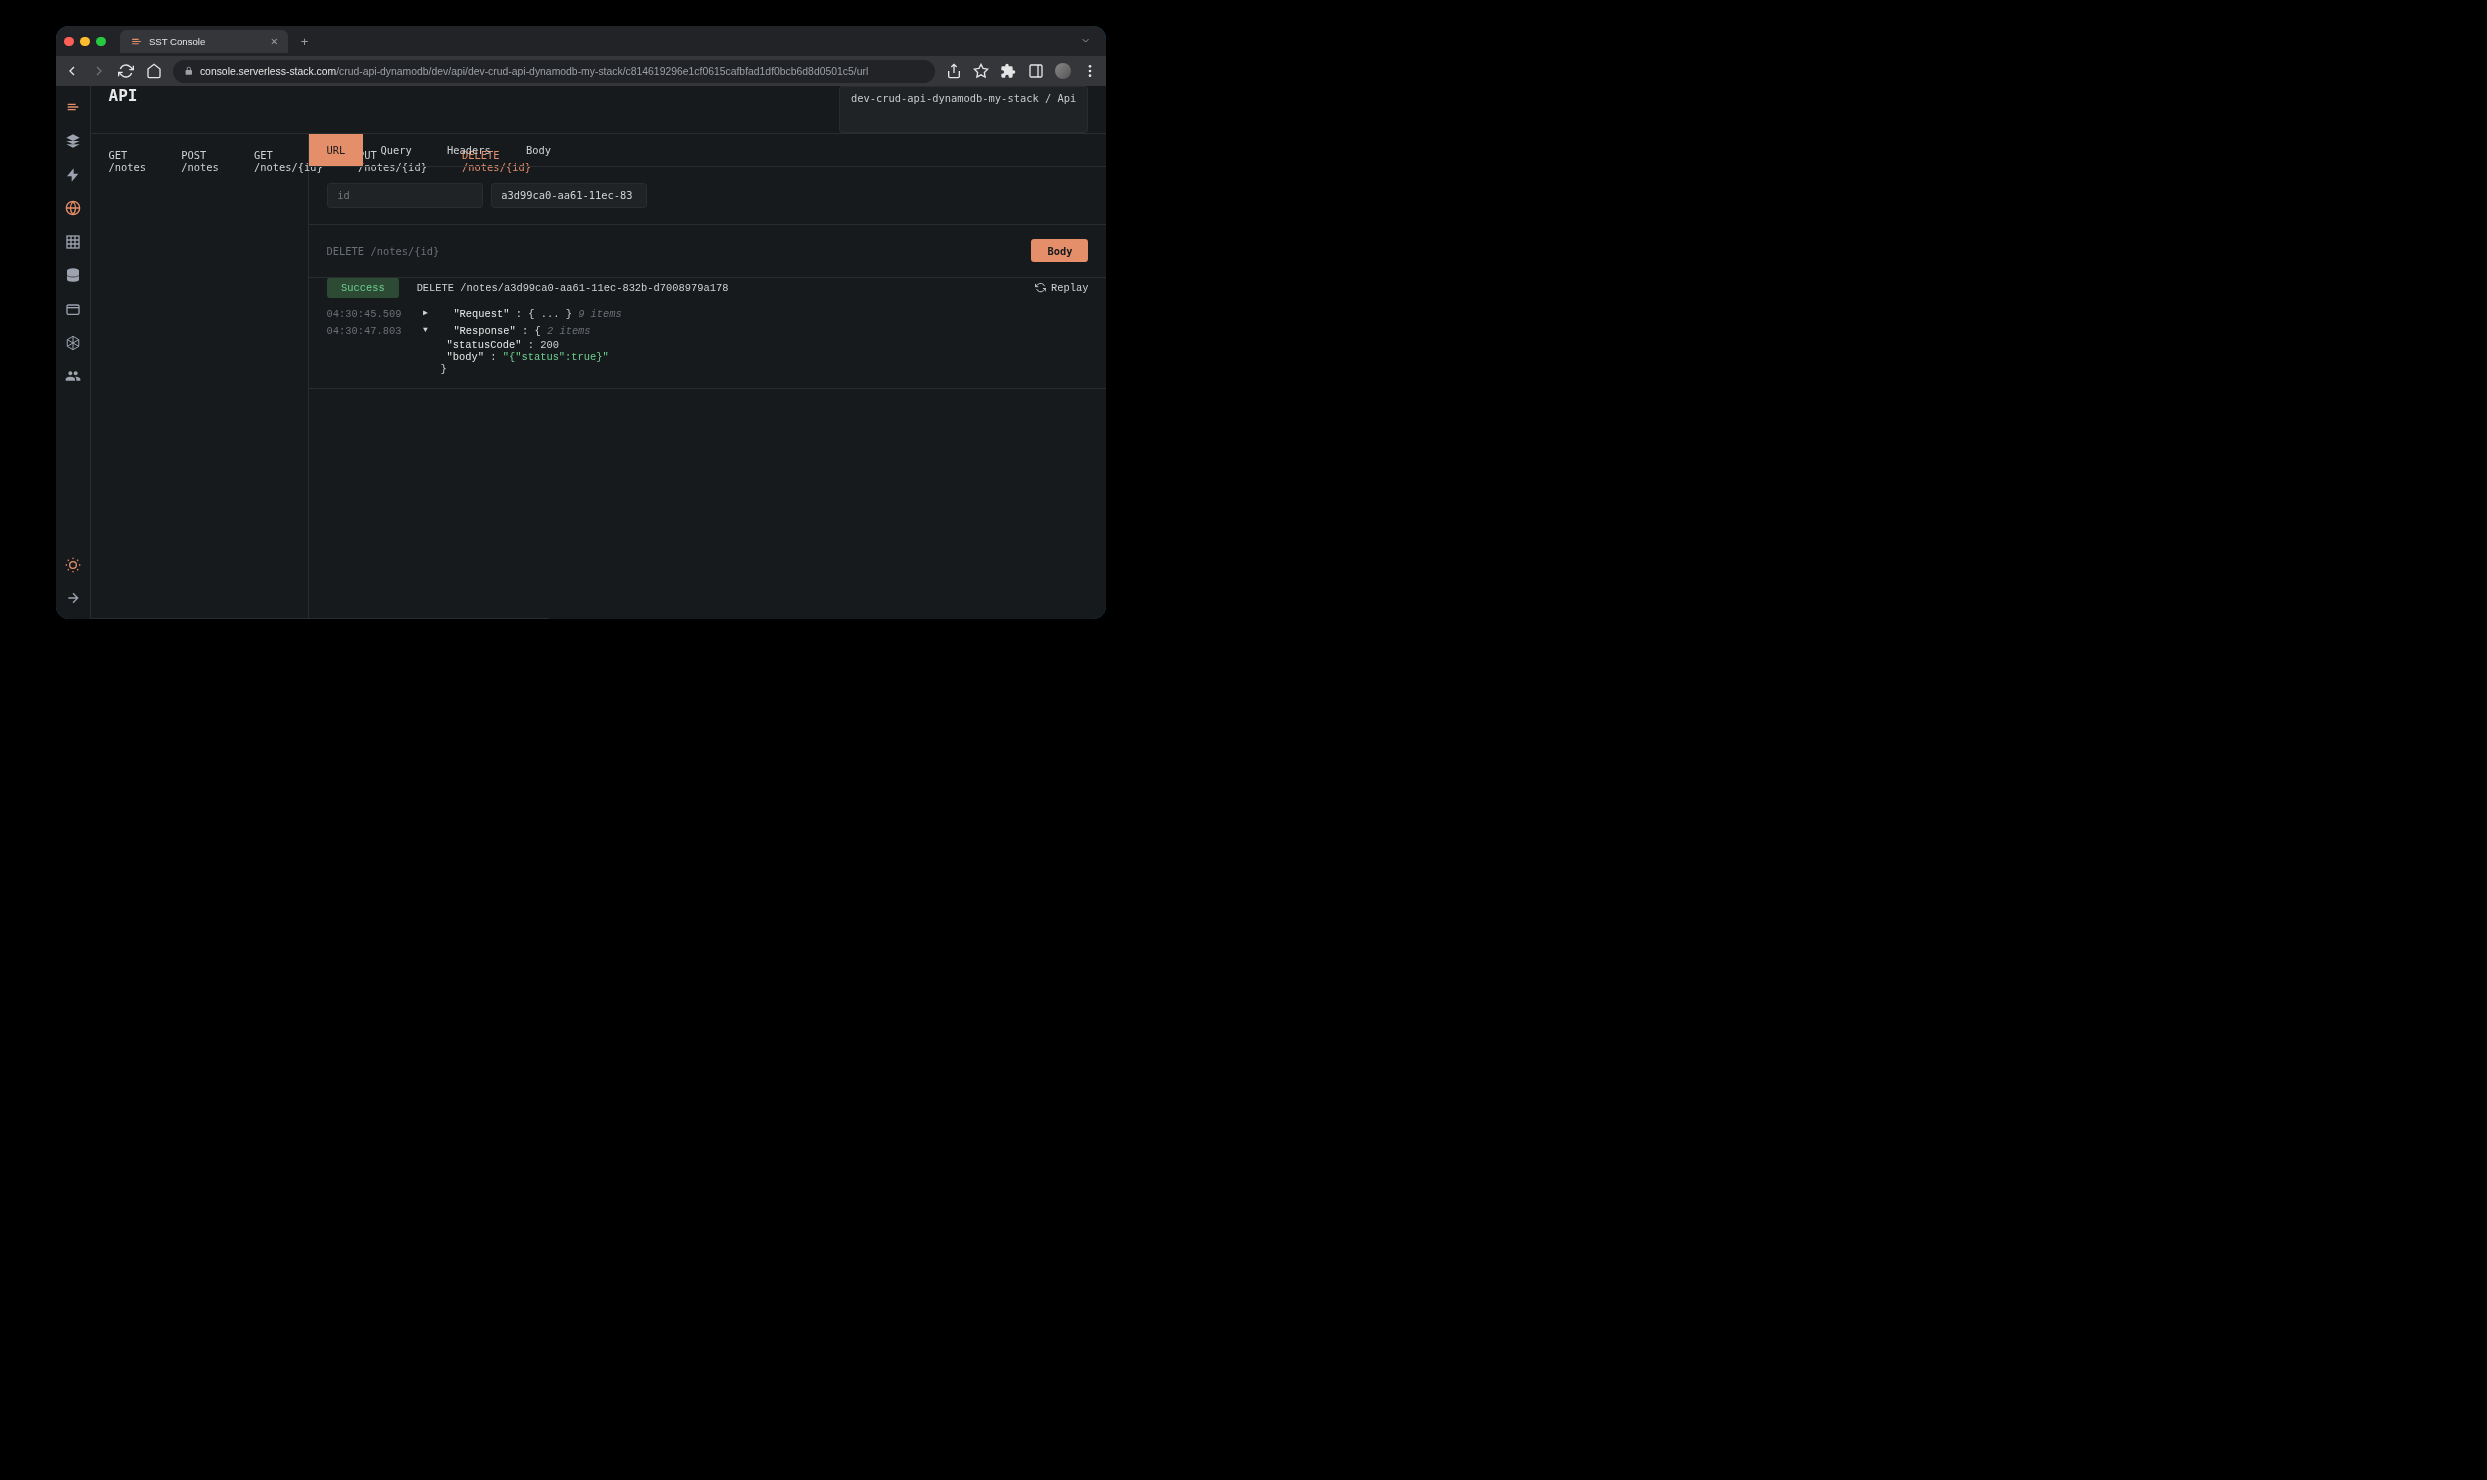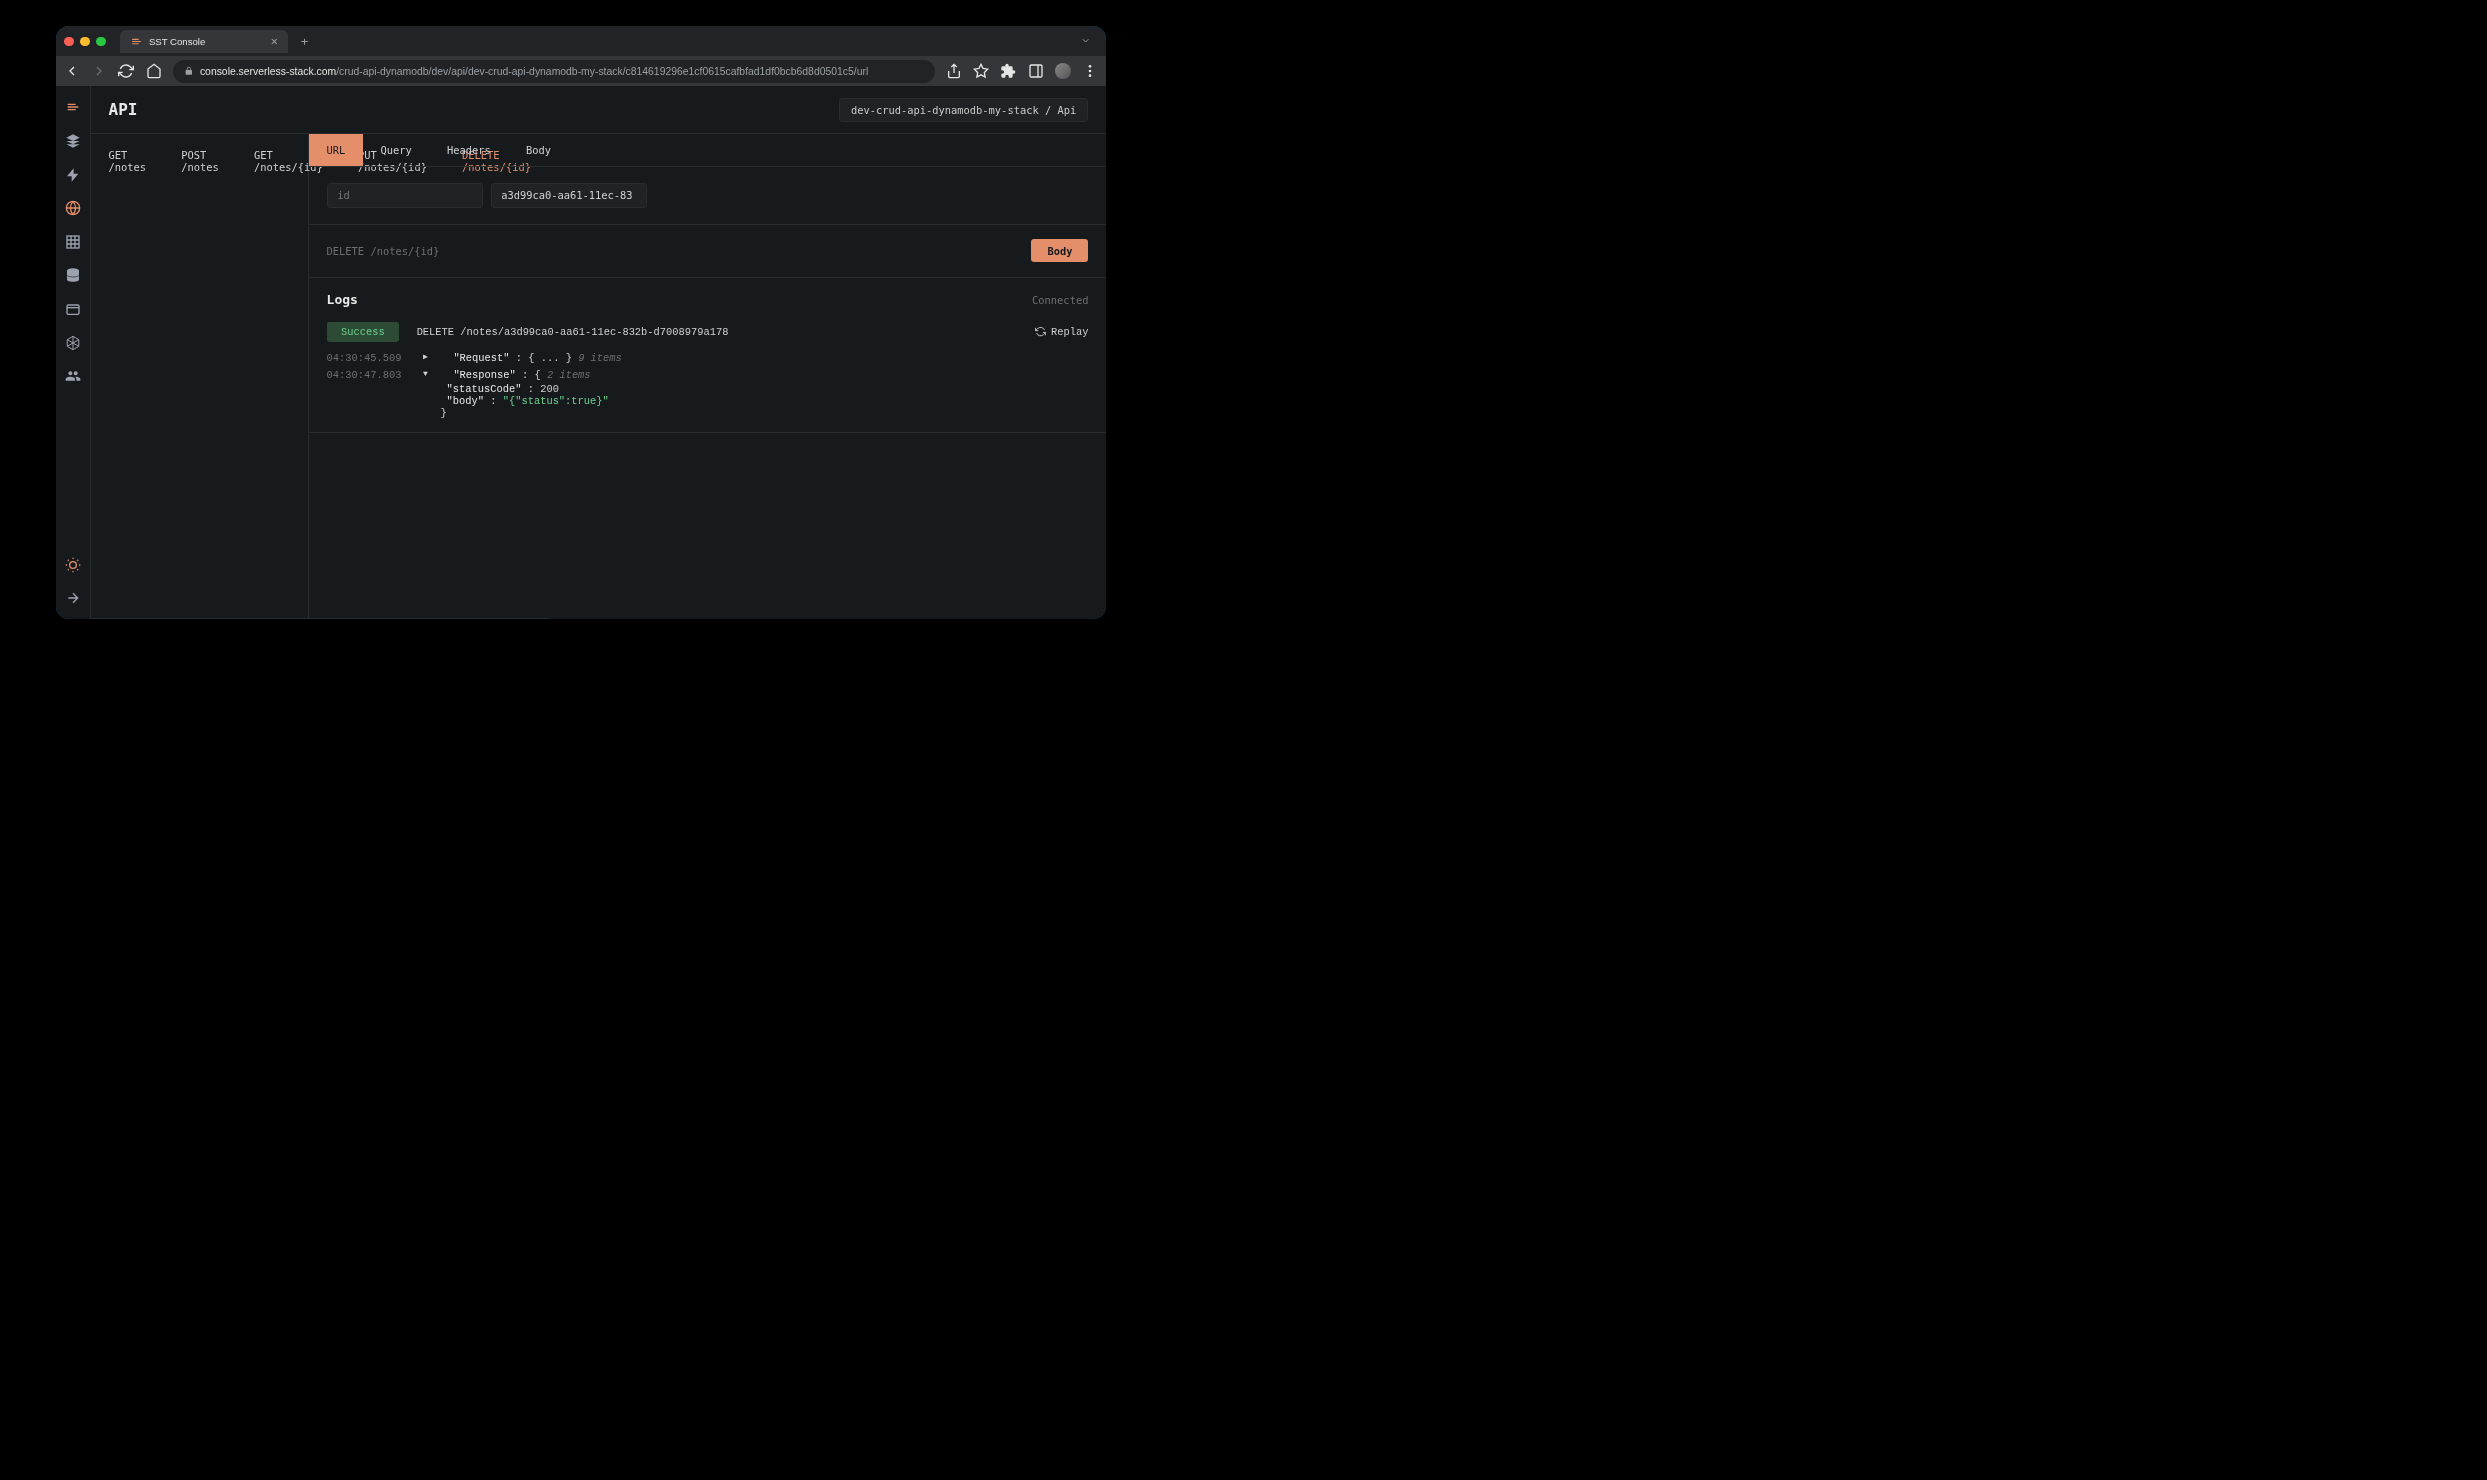--- a/index.html
+++ b/index.html
@@ -22,21 +22,21 @@
 .url-field .host{color:#e5e5e5}
 .url-field .lock{color:#9aa0a6;font-size:9.6px}
 .addr-icons{display:flex;align-items:center;gap:11.2px;color:#e5e5e5}
 .avatar{width:16px;height:16px;border-radius:50%;background:linear-gradient(135deg,#888,#555)}
 .content{flex:1;background:#171a1c;display:flex;overflow:hidden}
 .iconbar{width:35px;border-right:0.8px solid #2a2d30;display:flex;flex-direction:column;align-items:center;padding-top:13px;gap:17.6px}
 .iconbar .ic{width:16px;height:16px;color:#9ca3af;cursor:pointer;display:flex;align-items:center;justify-content:center}
 .iconbar .ic.active{color:#e48f6a}
 .iconbar .spacer{flex:1}
 .main{flex:1;display:flex;flex-direction:column}
-.header{height:48px;display:flex;align-items:center;padding:0 17.6px;border-bottom:0.8px solid #2a2d30}
+.header{height:48px;display:flex;padding:0 17.6px;border-bottom:0.8px solid #2a2d30}
 .header h1{color:#e8e8e8;font-family:ui-monospace,Menlo,monospace;font-size:16px;font-weight:600}
 .breadcrumb{margin-left:auto;background:#1f2326;border:0.8px solid #2a2d30;border-radius:3.2px;padding:4.8px 11.2px;color:#c9c9c9;font-family:ui-monospace,Menlo,monospace;font-size:10.4px}
 .body{flex:1;display:flex;overflow:hidden}
 .routes{width:218px;border-right:0.8px solid #2a2d30;display:flex;flex-direction:row}
 .route{padding:14.4px 17.6px;border-bottom:0.8px solid #2a2d30;color:#cfd2d4;font-family:ui-monospace,Menlo,monospace;font-size:10.4px;cursor:pointer}
 .route.selected{color:#e48f6a}
 .panel{flex:1;display:flex;flex-direction:column;overflow:hidden}
 .tabs{display:flex;border-bottom:0.8px solid #2a2d30}
 .ptab{padding:9.6px 17.6px;color:#cfd2d4;font-family:ui-monospace,Menlo,monospace;font-size:10.4px;cursor:pointer}
 .ptab.active{background:#e48f6a;color:#171a1c}
@@ -251,24 +251,20 @@
           <div class="params">
             <input class="pin ph" readonly="" placeholder="id" style="">
             <input class="pin" value="a3d99ca0-aa61-11ec-83" style="">
           </div>
 
           <div class="actionrow">
             <div class="pathpreview">DELETE /notes/{id}</div>
             <button class="sendbtn">Body</button>
           </div>
 
-          <div class="logshdr">
-            <h2>Logs</h2>
-            <div class="connected">Connected</div>
-          </div>
 
           <div class="logentry">
             <div class="logtop">
               <span class="badge">Success</span>
               <span>DELETE /notes/a3d99ca0-aa61-11ec-832b-d7008979a178</span>
               <div class="replay">
                 <svg width="11.2" height="11.2" viewBox="0 0 24 24" fill="none" stroke="currentColor" stroke-width="2">
                     <path d="M1 4v6h6M23 20v-6h-6"></path>
                     <path d="M20.49 9A9 9 0 005.64 5.64L1 10m22 4l-4.64 4.36A9 9 0 013.51 15"></path>
                   </svg>

